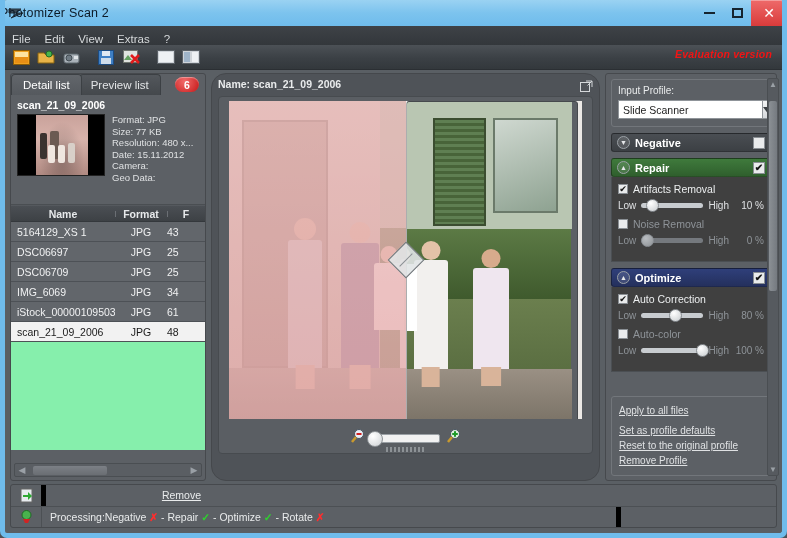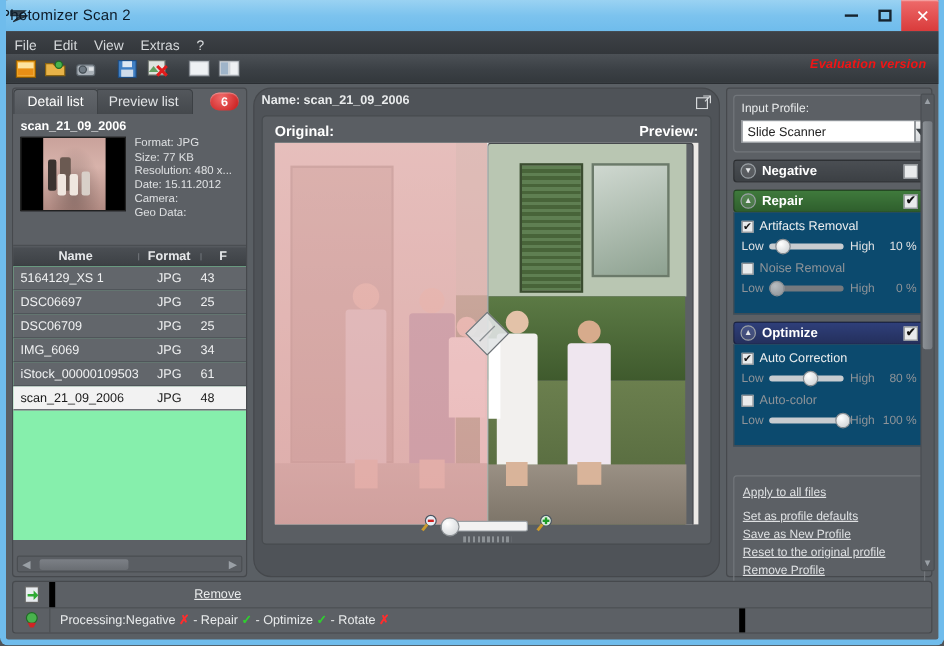--- a/index.html
+++ b/index.html
@@ -224,21 +224,21 @@
   .secthead.optimize{ background:linear-gradient(180deg,#2f3f7a,#24305d); }
   .circ{ width:13px; height:13px; border-radius:50%; border:1px solid #9aa0a5;
     background:rgba(255,255,255,.12); display:flex; align-items:center; justify-content:center;
     margin-right:5px; font-size:7px; color:#e6e8ea; }
   .cb{ width:12px; height:12px; border:1px solid #8a8f94; background:#e9ebec;
     display:inline-flex; align-items:center; justify-content:center; }
   .cb.checked::after{ content:"\2714"; font-size:10px; color:#141414; line-height:1; }
   .cb.sm{ width:10px; height:10px; }
   .cb.sm.checked::after{ font-size:9px; }
   .sect-head-cb{ margin-left:auto; }
-  .sectbody{ background:#0c4a6e; border:1px solid #4b4f53; border-top:none;
+  .sectbody{ background:#404040; border:1px solid #4b4f53; border-top:none;
     padding:6px 6px 8px 6px; }
   .optline{ display:flex; align-items:center; gap:5px; font-size:10.5px; color:#eceeef; margin-bottom:5px; }
   .optline.dim{ color:#8e9398; }
   .sliderrow{ display:flex; align-items:center; gap:5px; font-size:10px; color:#dfe1e3; margin-bottom:7px; }
   .sliderrow.dim{ color:#8e9398; }
   .strack{ flex:1; height:5px; background:#c8ccd0; border-radius:3px; position:relative; }
   .strack.dim{ background:#75797e; }
   .sknob{ position:absolute; top:-4px; width:13px; height:13px; border-radius:50%;
     background:radial-gradient(circle at 35% 30%,#fff,#c7cbce); border:1px solid #8a8f94; }
   .sknob.dim{ background:radial-gradient(circle at 35% 30%,#b9bdc1,#8e9296); }
@@ -436,24 +436,20 @@
       <span class="popout">
         <svg width="13" height="12" viewBox="0 0 13 12">
             <rect x="0.5" y="2.5" width="9" height="9" fill="none" stroke="#d5d8da"></rect>
             <path d="M6 1 H12 V7" fill="none" stroke="#d5d8da"></path>
             <path d="M7.5 5.5 L12 1" stroke="#d5d8da"></path>
           </svg>
       </span>
     </div>
 
     <div class="viewer">
-      <div class="vhead">
-        <span>Original:</span>
-        <span>Preview:</span>
-      </div>
       <div class="canvas">
         <div class="photo">
 
           <div class="half right">
             <div class="scene" style="left:-164px;">
               <div class="sky"></div>
                 <div class="grass"></div>
                 <div class="hedge"></div>
 
               <div class="shutter"></div>
@@ -620,21 +616,20 @@
         <span>High</span>
         <span class="pct"><span>100</span>
         <span>%</span></span>
       </div>
     </div>
 
     <div class="linksbox">
       <a>Apply to all files</a>
       <div class="gap"></div>
       <a>Set as profile defaults</a>
-      <a>Save as New Profile</a>
       <a>Reset to the original profile</a>
       <a>Remove Profile</a>
     </div>
   </div>
 
   <div class="vscroll">
     <div class="vs-a" style="top:1px;">▲</div>
     <div class="vs-thumb"></div>
     <div class="vs-a" style="bottom:1px;">▼</div>
   </div>

